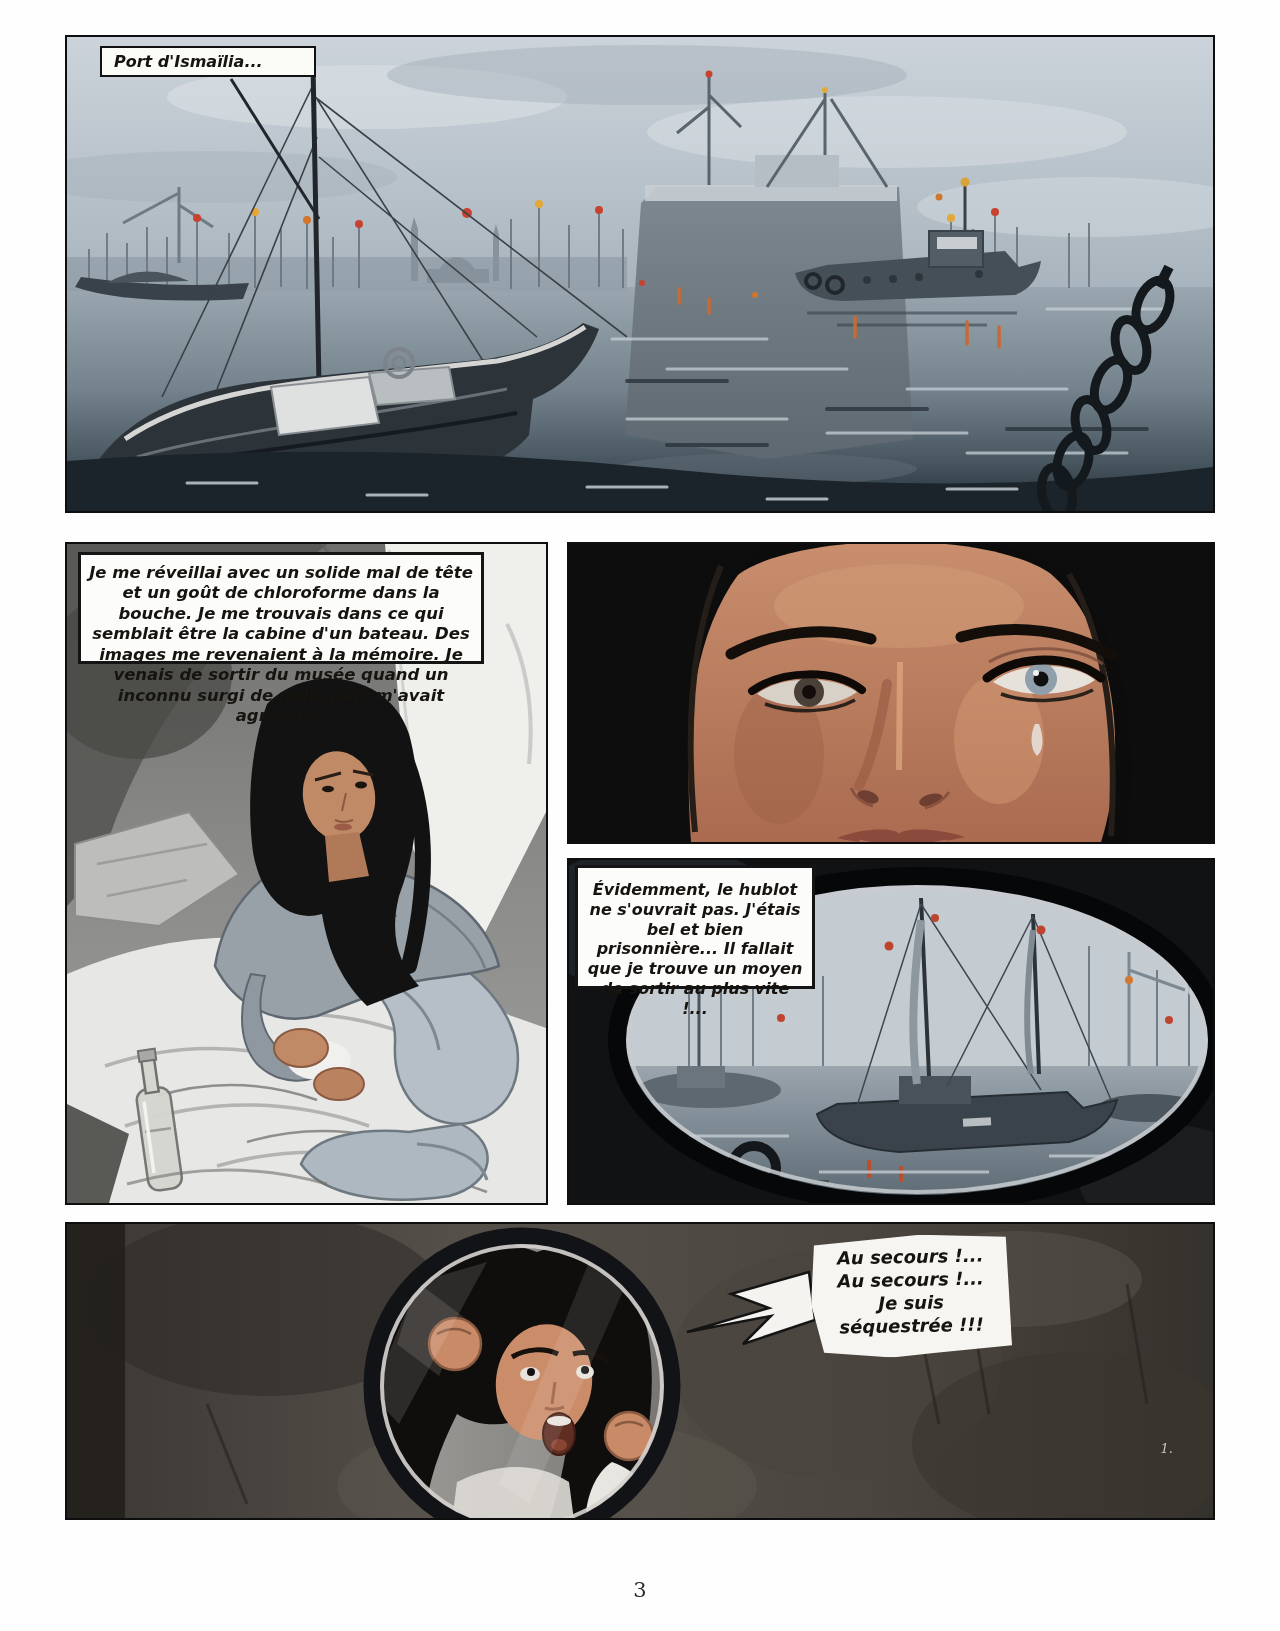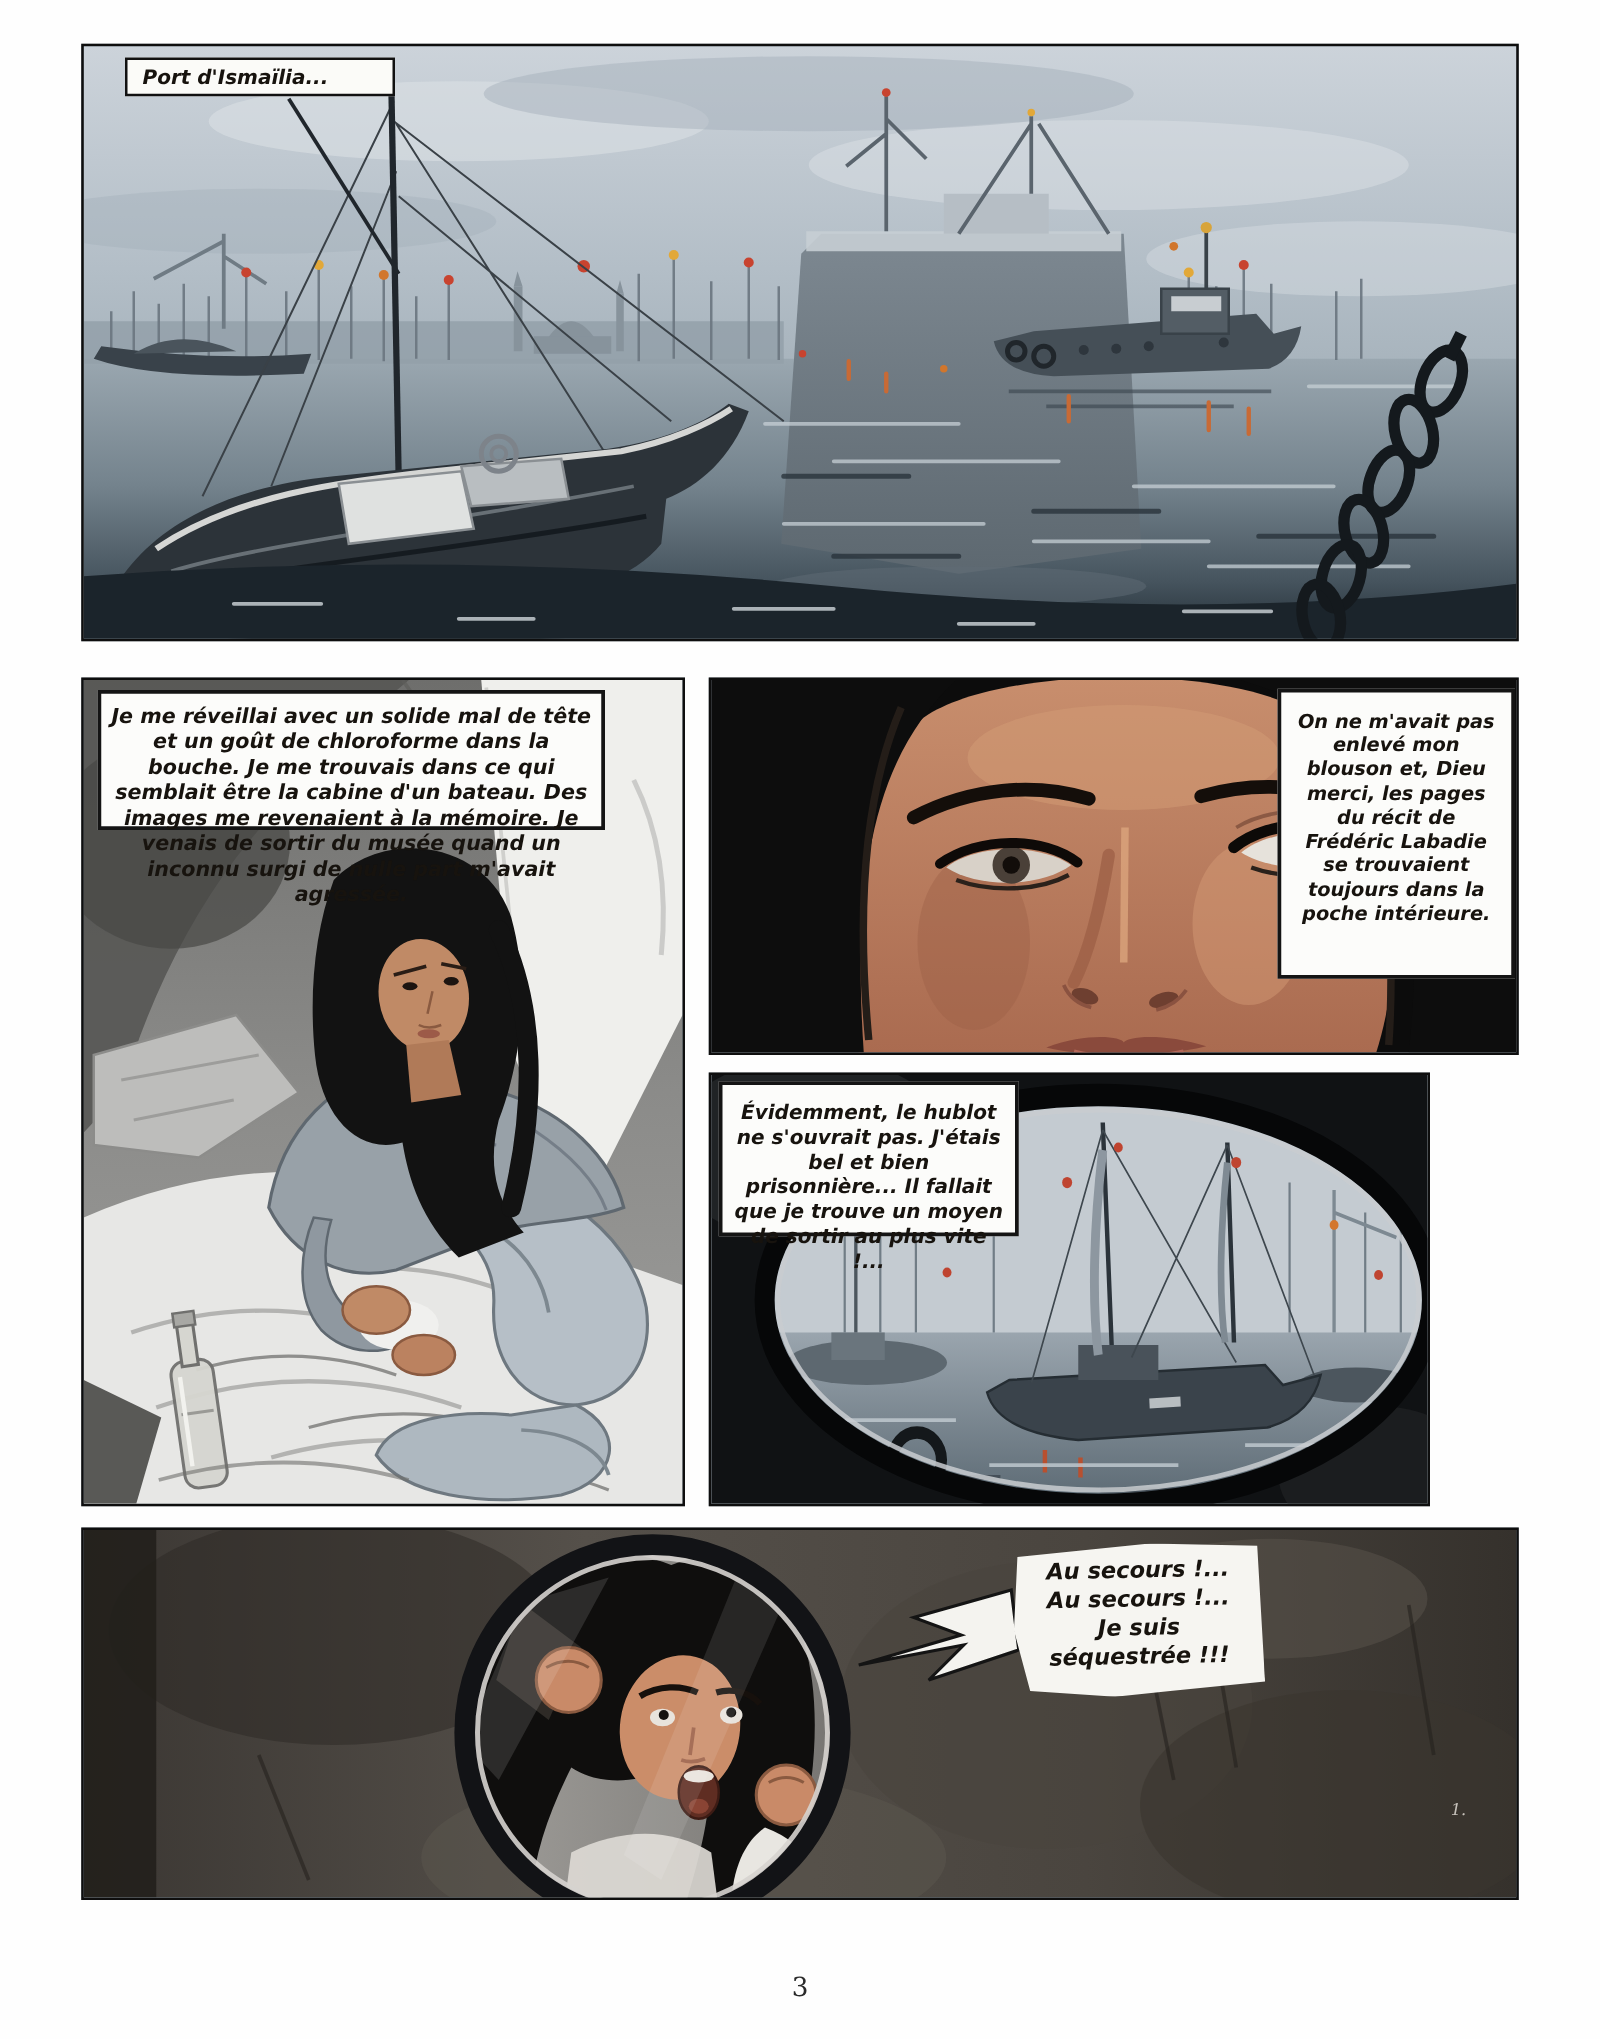--- a/index.html
+++ b/index.html
@@ -3,21 +3,21 @@
 <meta charset="utf-8">
 <style>
   html,body{margin:0;padding:0;background:#ffffff;}
   .sheet{position:relative;width:1280px;height:1631px;background:#fefefe;overflow:hidden;
          font-family:"DejaVu Sans",sans-serif;}
   .panel{position:absolute;border:2px solid #0e0e0e;box-sizing:border-box;overflow:hidden;background:#9aa5ad;}
   .panel svg{position:absolute;left:0;top:0;width:100%;height:100%;display:block;}
   #p-harbor{left:65px;top:35px;width:1150px;height:478px;}
   #p-cabin{left:65px;top:542px;width:483px;height:663px;}
   #p-face{left:567px;top:542px;width:648px;height:302px;}
-  #p-hublot{left:567px;top:858px;width:577px;height:347px;}
+  #p-hublot{left:567px;top:858px;width:648px;height:347px;}
   #p-hull{left:65px;top:1222px;width:1150px;height:298px;}
   .lettering{font-style:italic;font-weight:bold;color:#17130e;}
   .captionbox{position:absolute;background:#fbfbf8;border:2px solid #111;padding:5px 10px 4px 12px;
               font-size:16px;line-height:1.1;}
   .narration{position:absolute;background:#fcfcfa;border:3px solid #141414;text-align:center;
              font-size:16px;line-height:1.24;padding:8px 8px;box-sizing:border-box;}
   #n-cabin{left:11px;top:8px;width:406px;height:112px;font-size:16.5px;}
   #n-face{left:453px;top:7px;width:190px;height:232px;font-size:15.5px;padding-top:14px;}
   #n-hublot{left:6px;top:5px;width:240px;height:124px;padding-top:12px;}
   .bubble{position:absolute;left:744px;top:11px;width:200px;height:122px;background:#f6f5f1;
@@ -301,21 +301,20 @@
       <path d="M331 118 L330 226" stroke="#dca57d" stroke-width="6" opacity="0.8"></path>
       <ellipse cx="299" cy="253" rx="11" ry="6" fill="#6e3f30" transform="rotate(18 299 253)"></ellipse>
       <ellipse cx="362" cy="256" rx="12" ry="6" fill="#6e3f30" transform="rotate(-14 362 256)"></ellipse>
       <path d="M282 244 Q288 258 304 262 M380 248 Q372 260 356 264" stroke="#8a5240" stroke-width="3" fill="none"></path>
 
       <path d="M268 294 C300 282 328 285 330 290 C332 285 362 282 396 293 C360 302 300 302 268 294 Z" fill="#8a4a3c"></path>
       <path d="M290 298 Q330 308 378 298" stroke="#b5685a" stroke-width="5" fill="none"></path>
 
       <path d="M470 180 C475 193 475 206 468 212 C461 205 461 190 466 180 Z" fill="#e9e5df" opacity="0.85"></path>
     </svg>
-    <div class="narration lettering" id="n-face"><span>On ne m'avait pas enlevé mon blouson et, Dieu merci, les pages du récit de Frédéric Labadie se trouvaient toujours dans la poche intérieure.</span></div>
   </section>
 
   <section class="panel" id="p-hublot">
     <svg viewBox="0 0 644 343" preserveAspectRatio="none">
       <defs>
         <clipPath id="ph">
             <ellipse cx="348" cy="180" rx="292" ry="156"></ellipse>
           </clipPath>
         <linearGradient id="phwater" x1="0" y1="0" x2="0" y2="1">
           <stop offset="0" stop-color="#9aa5ae"></stop>

